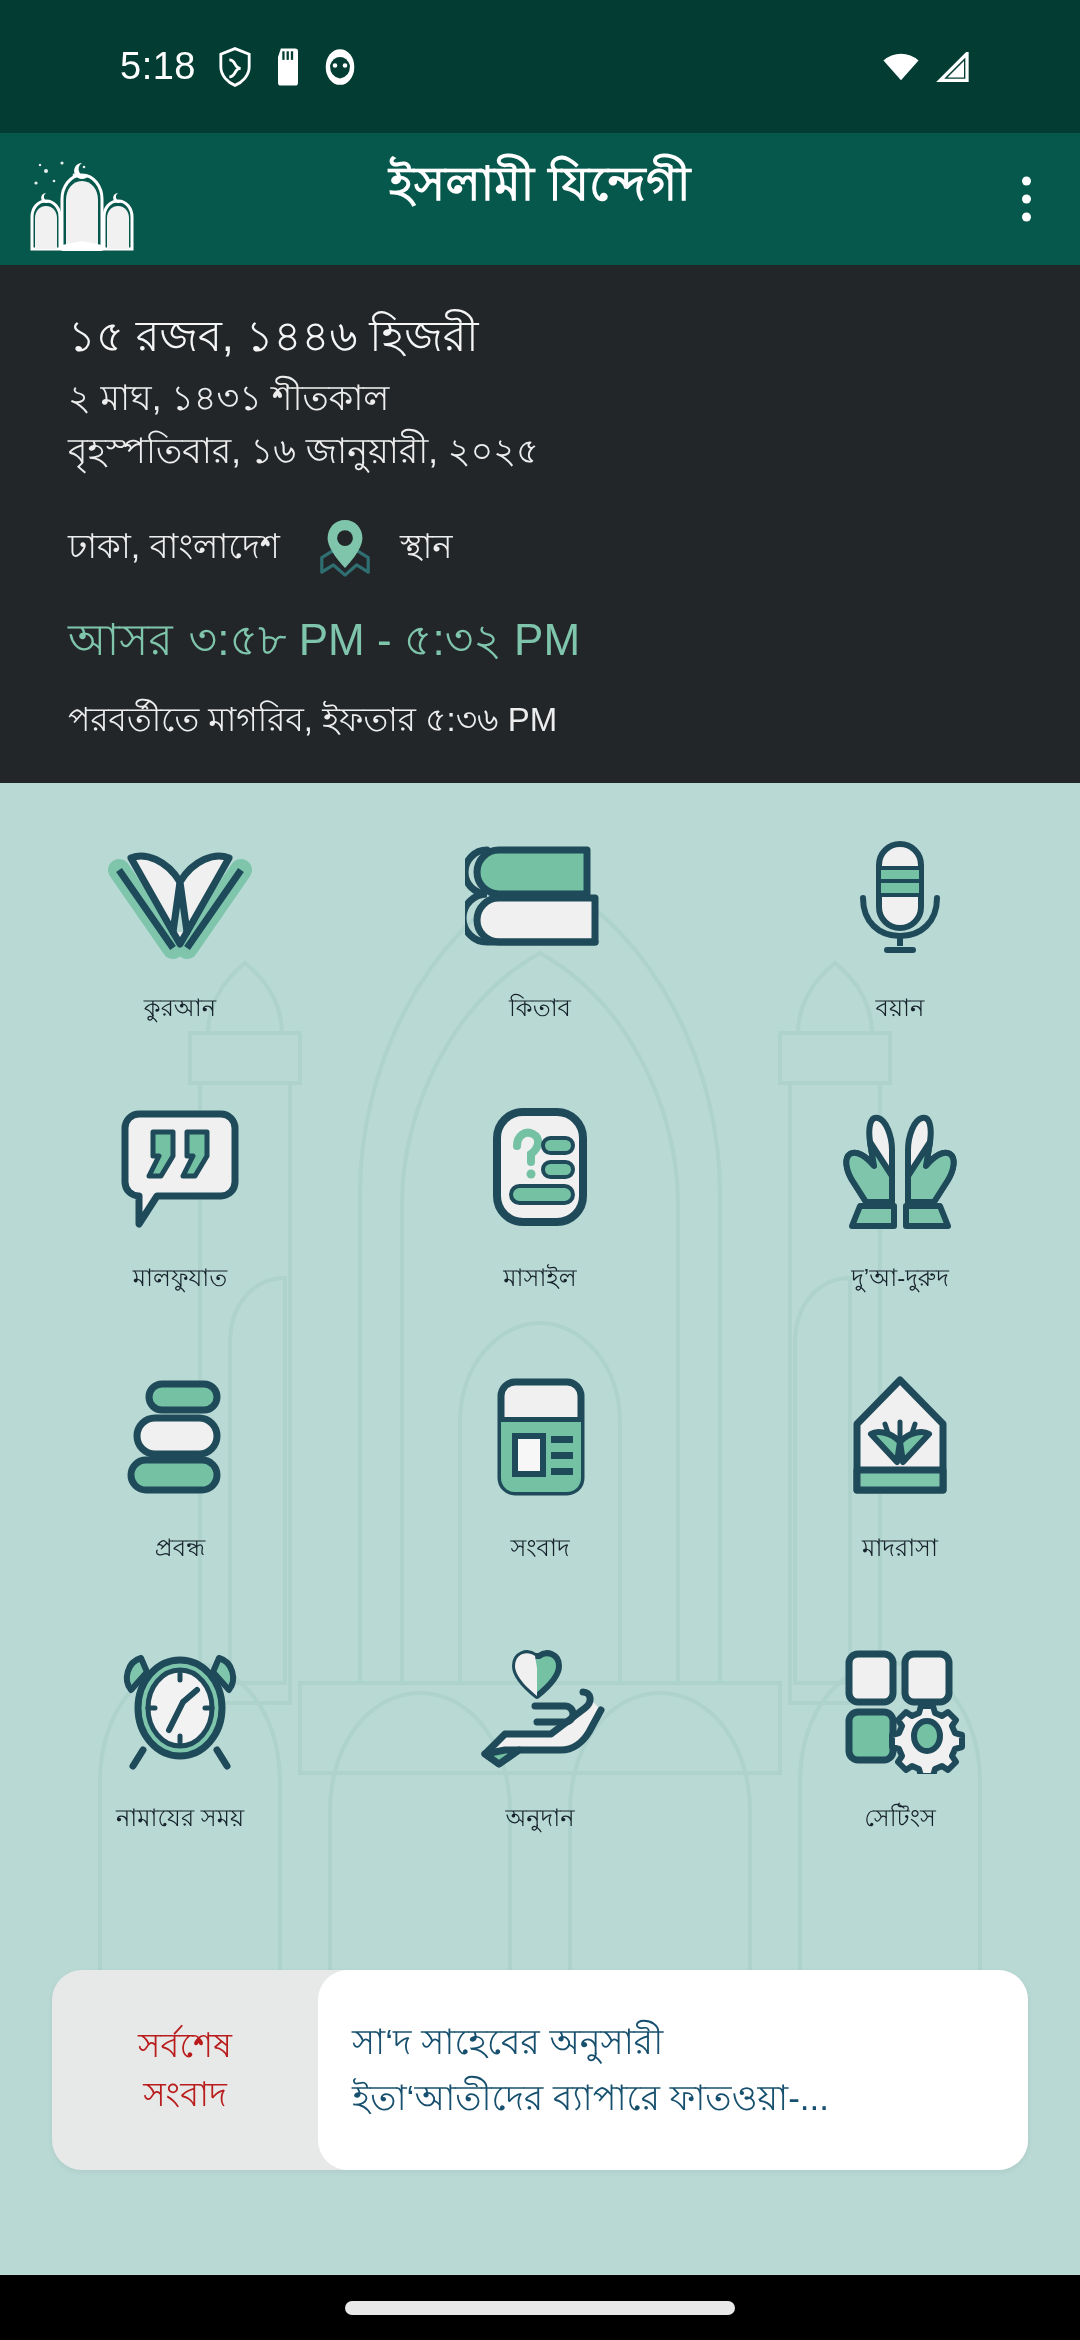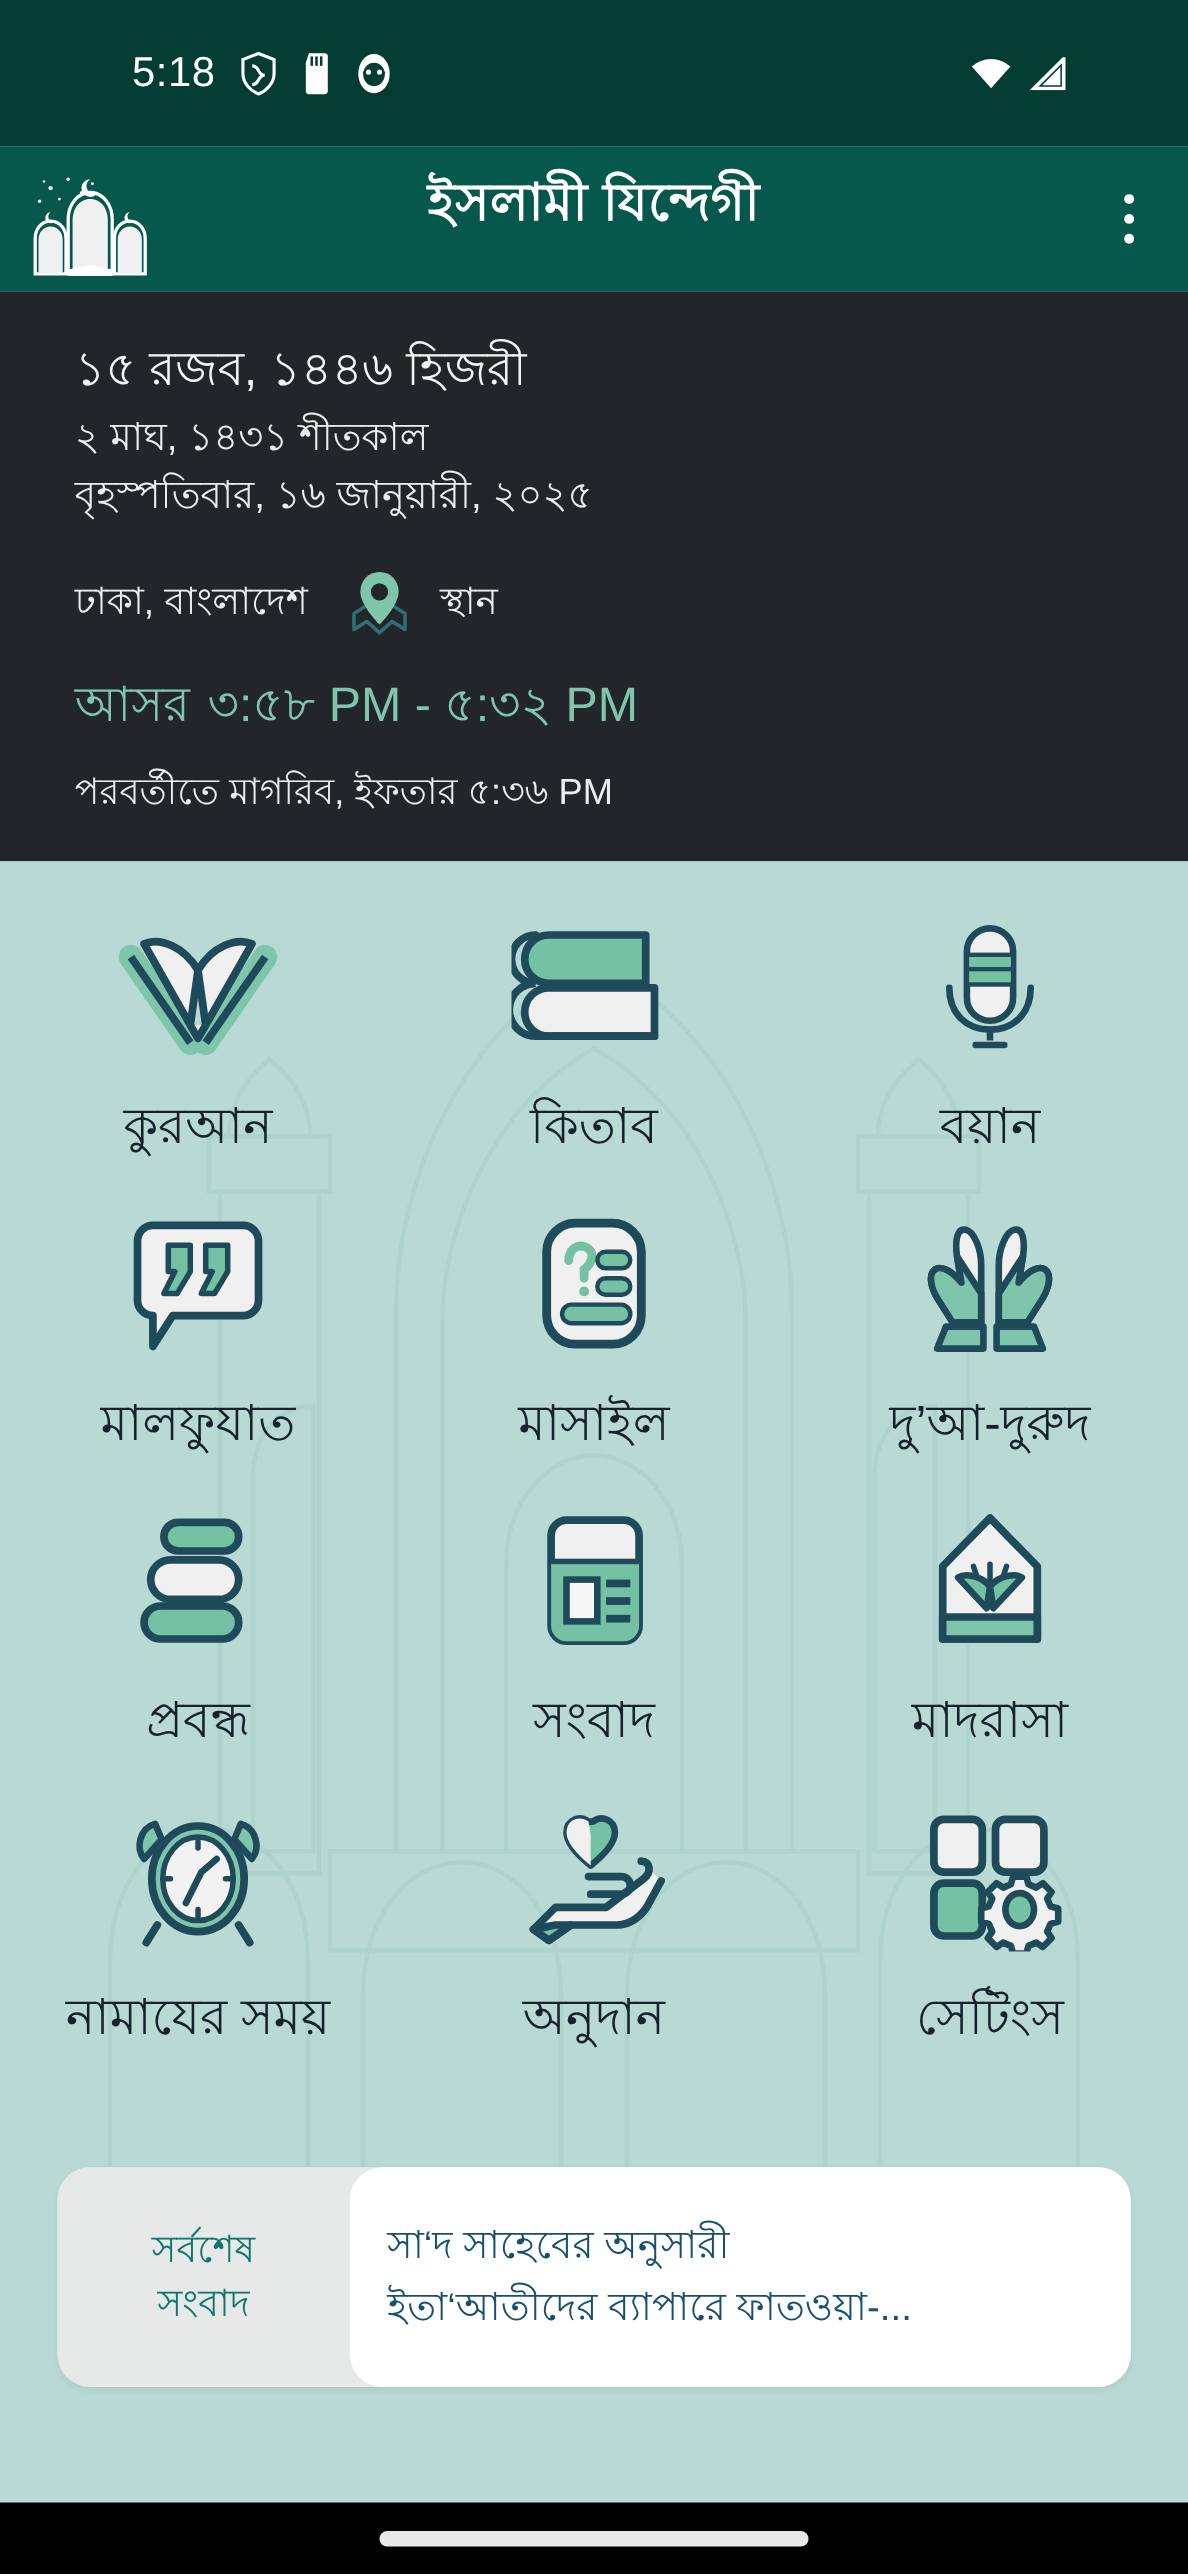--- a/index.html
+++ b/index.html
@@ -65,33 +65,33 @@
     position:absolute; left:0; top:0; width:1080px;
     display:grid; grid-template-columns:repeat(3,1fr);
     row-gap:0px; padding-top:30px;
   }
   .cell {
     height:270px; display:flex; flex-direction:column;
     align-items:center; justify-content:flex-start; padding-top:22px;
   }
   .cell .glyph { height:130px; display:flex; align-items:center; justify-content:center; }
   .cell .label {
-    margin-top:24px; font-size:45px; color:#15222b; font-weight:400;
+    margin-top:24px; font-size:24px; color:#15222b; font-weight:400;
     white-space:nowrap;
   }
 
   
   .ticker {
     position:absolute; left:52px; top:1970px; width:976px; height:200px;
     background:#e7e9e8; border-radius:30px; display:flex; align-items:stretch;
     box-shadow:0 2px 6px rgba(0,0,0,0.06);
   }
   .ticker-label {
     width:266px; display:flex; flex-direction:column; align-items:center;
-    justify-content:center; color:#0f766e; font-size:34px; line-height:1.45;
+    justify-content:center; color:#b91c1c; font-size:34px; line-height:1.45;
   }
   .ticker-body {
     flex:1; background:#ffffff; border-radius:30px; display:flex;
     flex-direction:column; justify-content:center; padding:0 34px;
     color:#17506e; font-size:35px; line-height:1.6;
   }
 
   
   .navbar {
     position:absolute; left:0; top:2275px; width:1080px; height:65px; background:#000;

